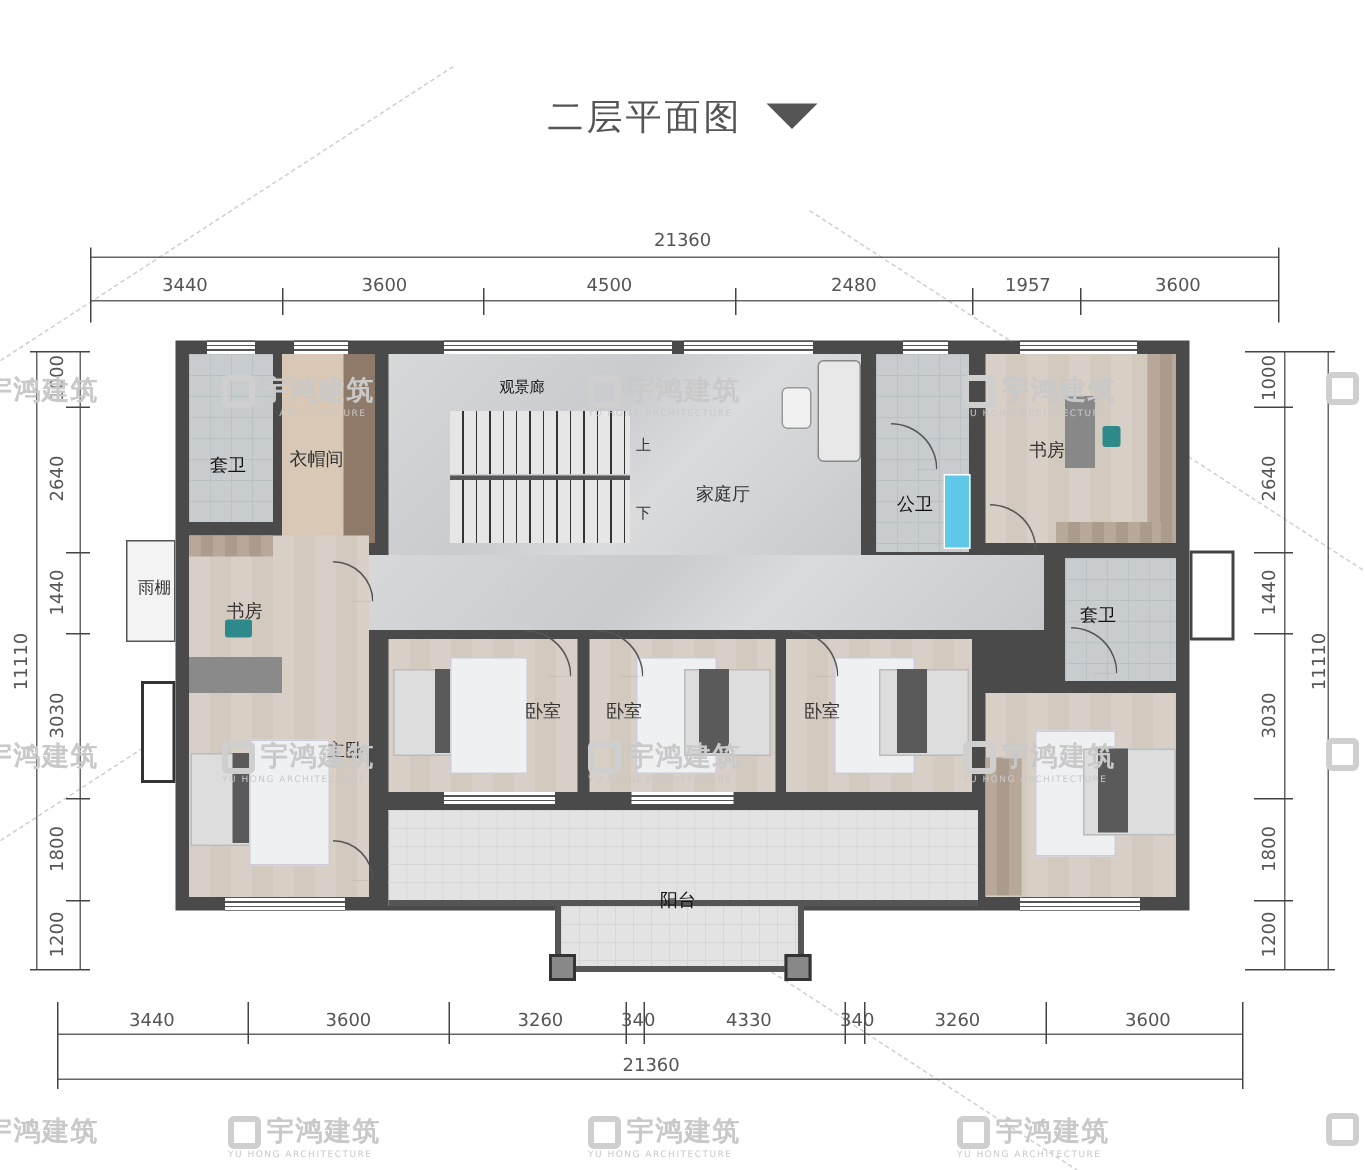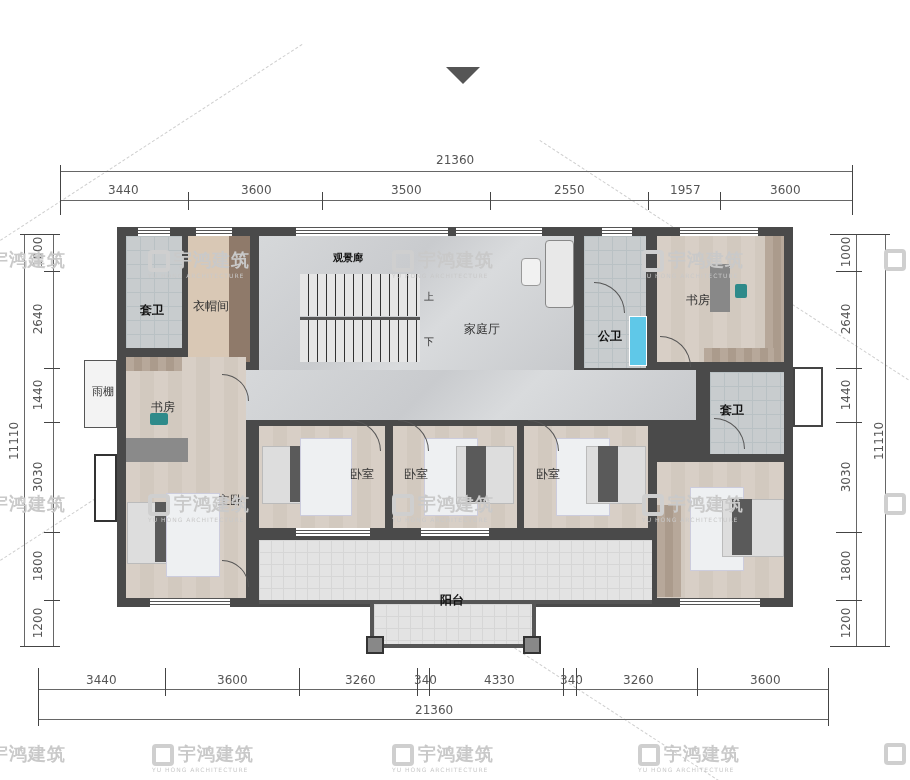--- a/index.html
+++ b/index.html
@@ -12,59 +12,59 @@
   .line{background:#666;}
   .tick{background:#444;}
   .wall{background:#4a4a4a;}
   .floor-grey{background:linear-gradient(135deg,#d6d8da 0%,#c9cbce 40%,#d9dbdd 60%,#c7c9cc 100%);}
   .floor-wood{background:repeating-linear-gradient(90deg,#d8cfc6 0 14px,#d2c9bf 14px 28px);}
   .floor-tile{background-color:#c8ccce;background-image:linear-gradient(#b9c1c4 1px,transparent 1px),linear-gradient(90deg,#b9c1c4 1px,transparent 1px);background-size:14px 14px;}
   .floor-balcony{background-color:#e3e3e3;background-image:linear-gradient(#d6d6d6 1px,transparent 1px),linear-gradient(90deg,#d6d6d6 1px,transparent 1px);background-size:12px 12px;}
   .closet{background:repeating-linear-gradient(90deg,#b7a89a 0 8px,#ab9b8c 8px 16px);}
   .closet-dark{background:#8f7a6a;}
   .label{font-size:12px;color:#333;white-space:nowrap;}
-  .label.bold{font-weight:bold;color:#111;}
+  .label.bold{font-weight:normal;color:#111;}
   .win{background:repeating-linear-gradient(0deg,#fff 0 2px,#555 2px 3px);}
   .bed{background:#ddd;border:1px solid #bbb;}
   .blanket{background:#5a5a5a;}
   .rug{background:#eef0f2;border:1px solid #ccd;}
   .stair{background:repeating-linear-gradient(90deg,#e6e6e6 0 8px,#333 8px 9px);}
   .wm{color:#c9c9c9;font-size:18px;font-weight:bold;white-space:nowrap;letter-spacing:1px;}
   .wm small{display:block;font-size:6px;font-weight:normal;letter-spacing:1px;}
   .wm .logo{display:inline-block;width:22px;height:22px;border:4px solid #cfcfcf;border-radius:4px;margin-right:4px;vertical-align:middle;box-sizing:border-box;}
   .door{border:1px solid #555;border-radius:0 100% 0 0;border-left:none;border-bottom:none;}
   .diag{border-top:1px dashed #cfcfcf;transform-origin:0 0;}
 </style>
 </head>
 <body>
 
 <div class="abs diag" style="left:0;top:240px;width:360px;transform:rotate(-33deg);"></div>
 <div class="abs diag" style="left:540px;top:140px;width:520px;transform:rotate(33deg);"></div>
 <div class="abs diag" style="left:0;top:560px;width:520px;transform:rotate(-33deg);"></div>
 <div class="abs diag" style="left:380px;top:560px;width:560px;transform:rotate(33deg);"></div>
 
 <div class="abs title">
-  <span class="tri"></span>
+  <span>二层平面图</span><span class="tri"></span>
 </div>
 
 <div>
   <div class="abs line" style="left:60px;top:171px;width:792px;height:1px;"></div>
   <div class="abs dimtxt" style="left:436px;top:153px;">21360</div>
   <div class="abs line" style="left:60px;top:200px;width:792px;height:1px;"></div>
   <div class="abs tick" style="left:60px;top:165px;width:1px;height:50px;"></div>
   <div class="abs tick" style="left:188px;top:192px;width:1px;height:18px;"></div>
   <div class="abs tick" style="left:322px;top:192px;width:1px;height:18px;"></div>
   <div class="abs tick" style="left:490px;top:192px;width:1px;height:18px;"></div>
   <div class="abs tick" style="left:648px;top:192px;width:1px;height:18px;"></div>
   <div class="abs tick" style="left:720px;top:192px;width:1px;height:18px;"></div>
   <div class="abs tick" style="left:852px;top:165px;width:1px;height:50px;"></div>
   <div class="abs dimtxt" style="left:108px;top:183px;">3440</div>
   <div class="abs dimtxt" style="left:241px;top:183px;">3600</div>
-  <div class="abs dimtxt" style="left:391px;top:183px;">3500</div>
-  <div class="abs dimtxt" style="left:554px;top:183px;">2550</div>
+  <div class="abs dimtxt" style="left:391px;top:183px;">4500</div>
+  <div class="abs dimtxt" style="left:554px;top:183px;">2480</div>
   <div class="abs dimtxt" style="left:670px;top:183px;">1957</div>
   <div class="abs dimtxt" style="left:770px;top:183px;">3600</div>
 </div>
 
 <div>
   <div class="abs line" style="left:38px;top:689px;width:790px;height:1px;"></div>
   <div class="abs line" style="left:38px;top:719px;width:790px;height:1px;"></div>
   <div class="abs tick" style="left:38px;top:668px;width:1px;height:58px;"></div>
   <div class="abs tick" style="left:165px;top:668px;width:1px;height:28px;"></div>
   <div class="abs tick" style="left:299px;top:668px;width:1px;height:28px;"></div>

